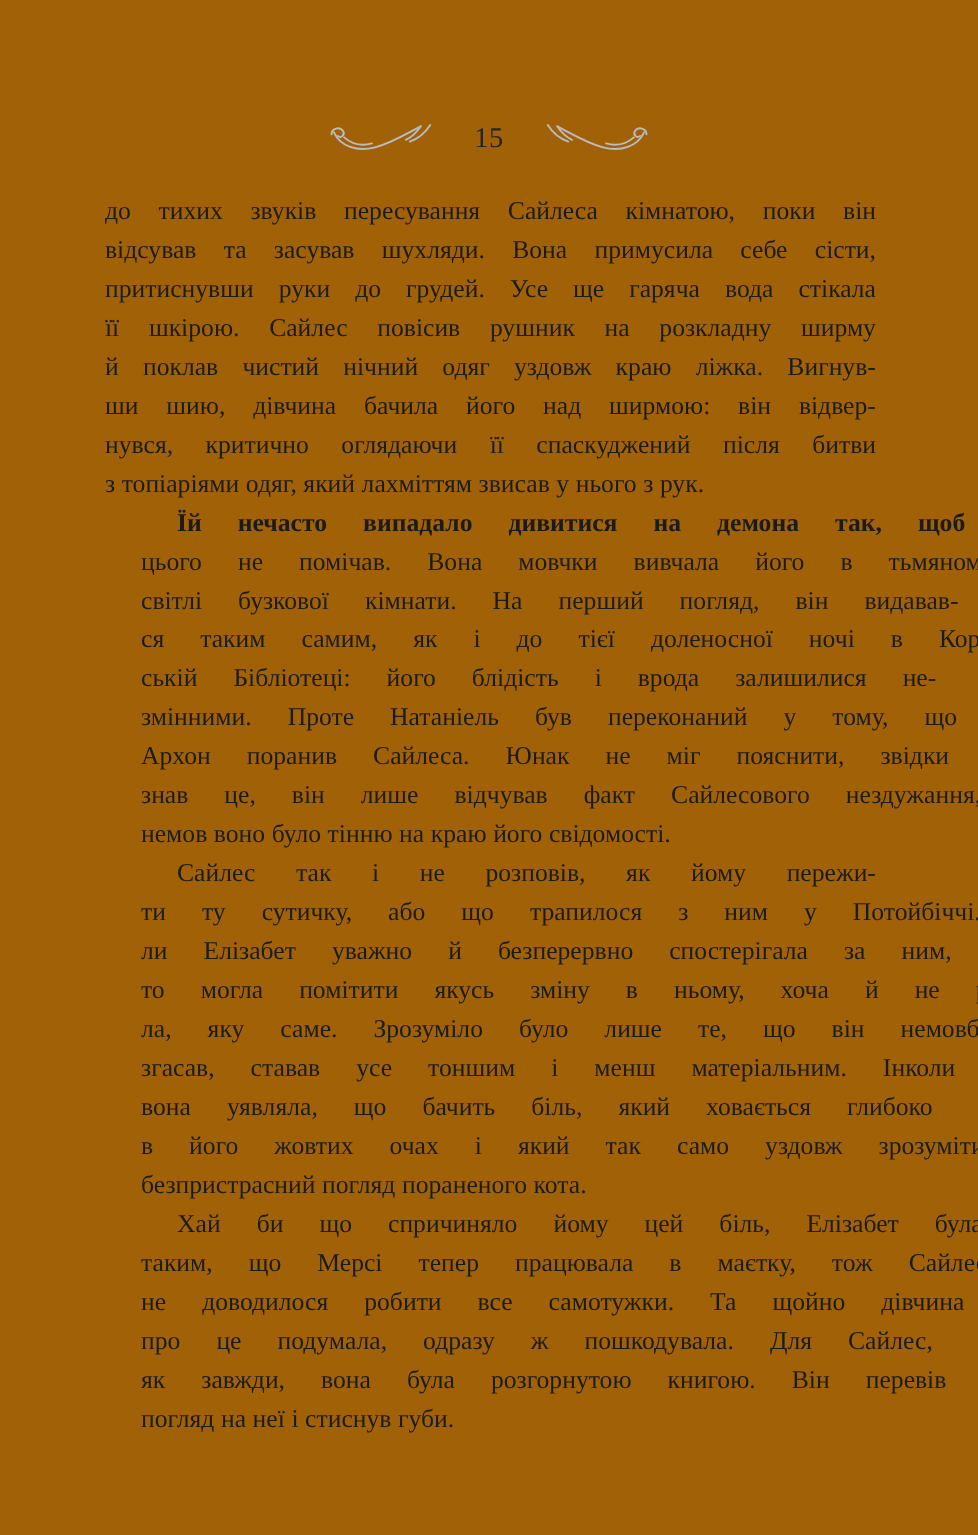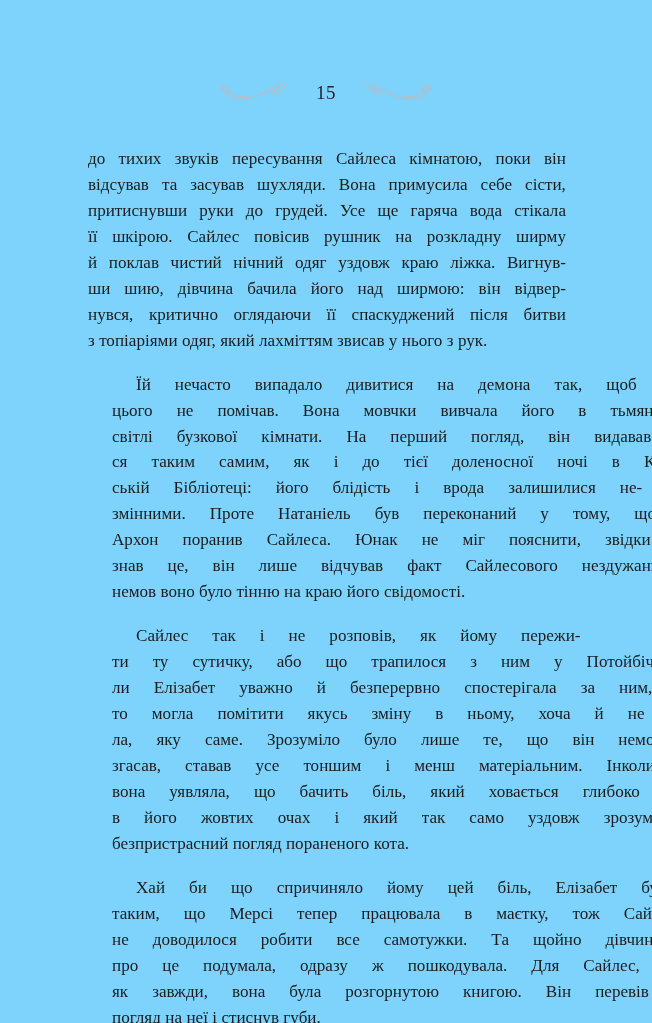--- a/index.html
+++ b/index.html
@@ -13,21 +13,21 @@
     position: relative;
     overflow: hidden;
     font-family: "Liberation Serif", "DejaVu Serif", serif;
     color: #1b1b1b;
     -webkit-font-smoothing: antialiased;
   }
 
   .page {
     position: absolute;
     inset: 0;
-    background: #7dd3fc;
+    background: #a16207;
   }
 
   
   .running-head {
     position: absolute;
     top: 70px;
     left: 0;
     width: 652px;
     height: 42px;
     display: flex;
@@ -56,21 +56,21 @@
   }
 
   
   .textblock {
     position: absolute;
     top: 128px;
     left: 70px;
     width: 514px;
   }
   .para {
-    margin: 18px;
+    margin: 0;
     font-size: 17.1px;
     line-height: 25.95px;
     text-align: justify;
     text-justify: inter-word;
     word-spacing: 0.1px;
     color: #1b1b1b;
     hyphens: manual;
   }
   .para.indent { text-indent: 24px; }
   .para.cont   { text-indent: 0; }
@@ -127,21 +127,21 @@
         <span class="line just"><span>до</span><span>тихих</span><span>звуків</span><span>пересування</span><span>Сайлеса</span><span>кімнатою,</span><span>поки</span><span>він</span></span>
         <span class="line just"><span>відсував</span><span>та</span><span>засував</span><span>шухляди.</span><span>Вона</span><span>примусила</span><span>себе</span><span>сісти,</span></span>
         <span class="line just"><span>притиснувши</span><span>руки</span><span>до</span><span>грудей.</span><span>Усе</span><span>ще</span><span>гаряча</span><span>вода</span><span>стікала</span></span>
         <span class="line just"><span>її</span><span>шкірою.</span><span>Сайлес</span><span>повісив</span><span>рушник</span><span>на</span><span>розкладну</span><span>ширму</span></span>
         <span class="line just"><span>й</span><span>поклав</span><span>чистий</span><span>нічний</span><span>одяг</span><span>уздовж</span><span>краю</span><span>ліжка.</span><span>Вигнув-</span></span>
         <span class="line just"><span>ши</span><span>шию,</span><span>дівчина</span><span>бачила</span><span>його</span><span>над</span><span>ширмою:</span><span>він</span><span>відвер-</span></span>
         <span class="line just"><span>нувся,</span><span>критично</span><span>оглядаючи</span><span>її</span><span>спаскуджений</span><span>після</span><span>битви</span></span>
         <span class="line last">з топіаріями одяг, який лахміттям звисав у нього з рук.</span>
       </p>
     <p class="para indent">
-        <span class="line just" style="padding-left: 24px;"><span>Їй</span><span>нечасто</span><span>випадало</span><span>дивитися</span><span>на</span><span>демона</span><span>так,</span><span>щоб</span><span>він</span></span>
+        <span class="line just" style="padding-left: 24px; font-weight: bold;"><span>Їй</span><span>нечасто</span><span>випадало</span><span>дивитися</span><span>на</span><span>демона</span><span>так,</span><span>щоб</span><span>він</span></span>
         <span class="line just"><span>цього</span><span>не</span><span>помічав.</span><span>Вона</span><span>мовчки</span><span>вивчала</span><span>його</span><span>в</span><span>тьмяному</span></span>
         <span class="line just"><span>світлі</span><span>бузкової</span><span>кімнати.</span><span>На</span><span>перший</span><span>погляд,</span><span>він</span><span>видавав-</span></span>
         <span class="line just"><span>ся</span><span>таким</span><span>самим,</span><span>як</span><span>і</span><span>до</span><span>тієї</span><span>доленосної</span><span>ночі</span><span>в</span><span>Королів-</span></span>
         <span class="line just"><span>ській</span><span>Бібліотеці:</span><span>його</span><span>блідість</span><span>і</span><span>врода</span><span>залишилися</span><span>не-</span></span>
         <span class="line just"><span>змінними.</span><span>Проте</span><span>Натаніель</span><span>був</span><span>переконаний</span><span>у</span><span>тому,</span><span>що</span></span>
         <span class="line just"><span>Архон</span><span>поранив</span><span>Сайлеса.</span><span>Юнак</span><span>не</span><span>міг</span><span>пояснити,</span><span>звідки</span></span>
         <span class="line just"><span>знав</span><span>це,</span><span>він</span><span>лише</span><span>відчував</span><span>факт</span><span>Сайлесового</span><span>нездужання,</span></span>
         <span class="line last">немов воно було тінню на краю його свідомості.</span>
       </p>
     <p class="para indent">

